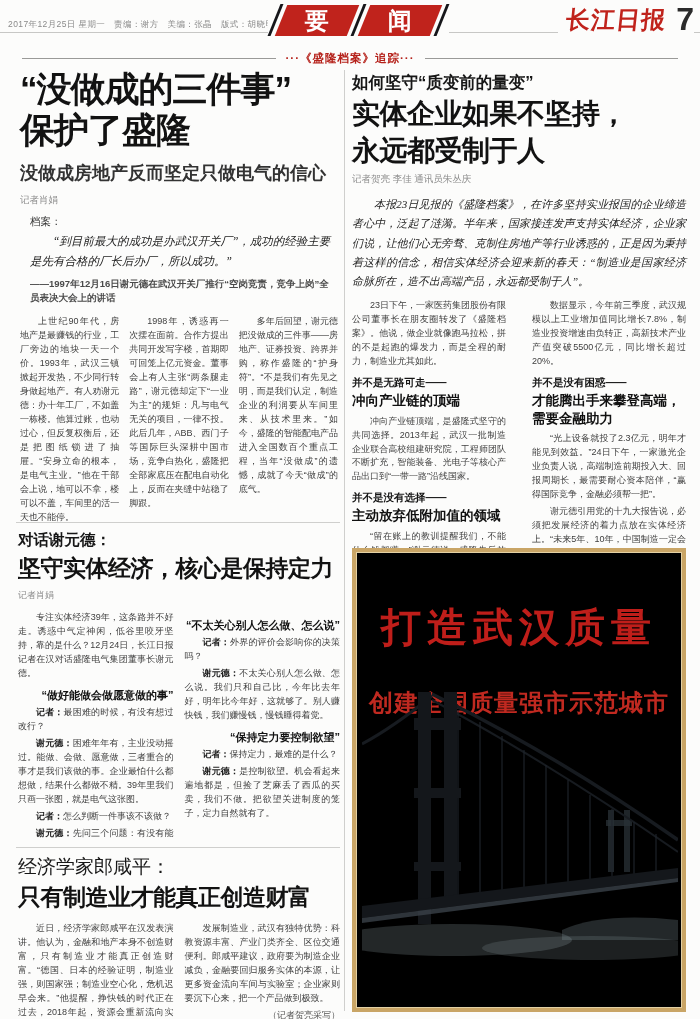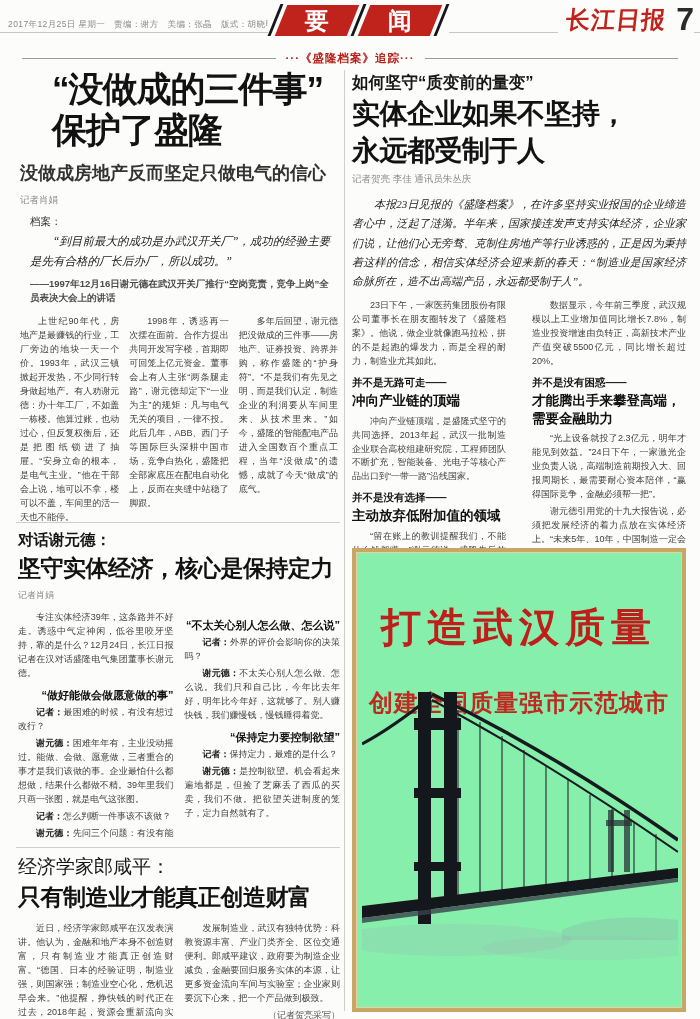--- a/index.html
+++ b/index.html
@@ -25,21 +25,21 @@
   .rule-v{position:absolute;left:344px;top:70px;bottom:8px;width:1px;background:#cfcfcd;}
   .rule-h1{position:absolute;left:16px;width:324px;top:522px;height:1px;background:#cfcfcd;}
   .rule-h2{position:absolute;left:16px;width:324px;top:847px;height:1px;background:#cfcfcd;}
 
   
   .body-p{font-size:9px;line-height:1.55;color:#404040;text-align:justify;margin:0 0 3px;text-indent:2em;}
   .byline{font-size:9.5px;color:#8c8c8c;}
 
   
   .lead{position:absolute;left:20px;top:68px;width:318px;}
-  .lead .hl{font-size:35px;font-weight:900;color:#121212;line-height:1.18;letter-spacing:-1px;margin-left:32px;}
+  .lead .hl{font-size:35px;font-weight:900;color:#121212;line-height:1.18;letter-spacing:-1px;}
   .lead .deck{margin-top:10px;font-size:18px;font-weight:600;color:#333;}
   .lead .byline{margin-top:9px;}
   .quote{margin-top:8px;padding-left:10px;font-family:"Liberation Serif","DejaVu Serif",serif;}
   .quote .qlabel{font-size:10.5px;color:#333;}
   .quote .qtext{font-size:11.5px;font-style:italic;color:#222;line-height:1.8;text-indent:2em;margin-top:2px;}
   .quote .qsrc{font-family:"Liberation Sans",sans-serif;font-size:9.5px;font-weight:600;color:#4a4a4a;line-height:1.5;margin-top:5px;}
   .lead .cols{margin-top:10px;display:flex;gap:10px;height:212px;overflow:hidden;}
   .lead .cols>div{flex:1;}
 
   
@@ -66,21 +66,21 @@
   
   .eco{position:absolute;left:18px;top:854px;width:322px;}
   .eco .kicker{font-size:19px;font-weight:400;color:#171717;}
   .eco .hl{font-size:23px;font-weight:900;color:#121212;letter-spacing:-.5px;margin-top:2px;}
   .eco .cols{margin-top:9px;display:flex;gap:11px;height:108px;overflow:hidden;}
   .eco .cols>div{flex:1;}
   .sign-off{text-align:right;font-size:9px;color:#555;margin-top:2px;}
 
   
   .advert{position:absolute;left:352px;top:548px;width:334px;height:464px;box-sizing:border-box;
-          border:4px solid #c9a566;box-shadow:inset 0 0 0 1px #e3d0a4;background:#86efac;}
+          border:4px solid #c9a566;box-shadow:inset 0 0 0 1px #e3d0a4;background:#000000;}
   .ad-title{margin-top:48px;text-align:center;font-family:"Liberation Serif","DejaVu Serif",serif;
             font-weight:900;font-size:40px;color:#bf1e1a;letter-spacing:6px;}
   .ad-sub{margin-top:32px;text-align:center;font-weight:800;font-size:24px;color:#c02920;letter-spacing:1px;}
   .ad-bridge{position:absolute;left:6px;right:6px;top:140px;height:272px;}
   .ad-orgs{position:absolute;left:0;right:0;bottom:9px;text-align:center;font-size:10.5px;color:#787878;line-height:1.6;}
 </style>
 </head>
 <body>
 
 <div class="page">

